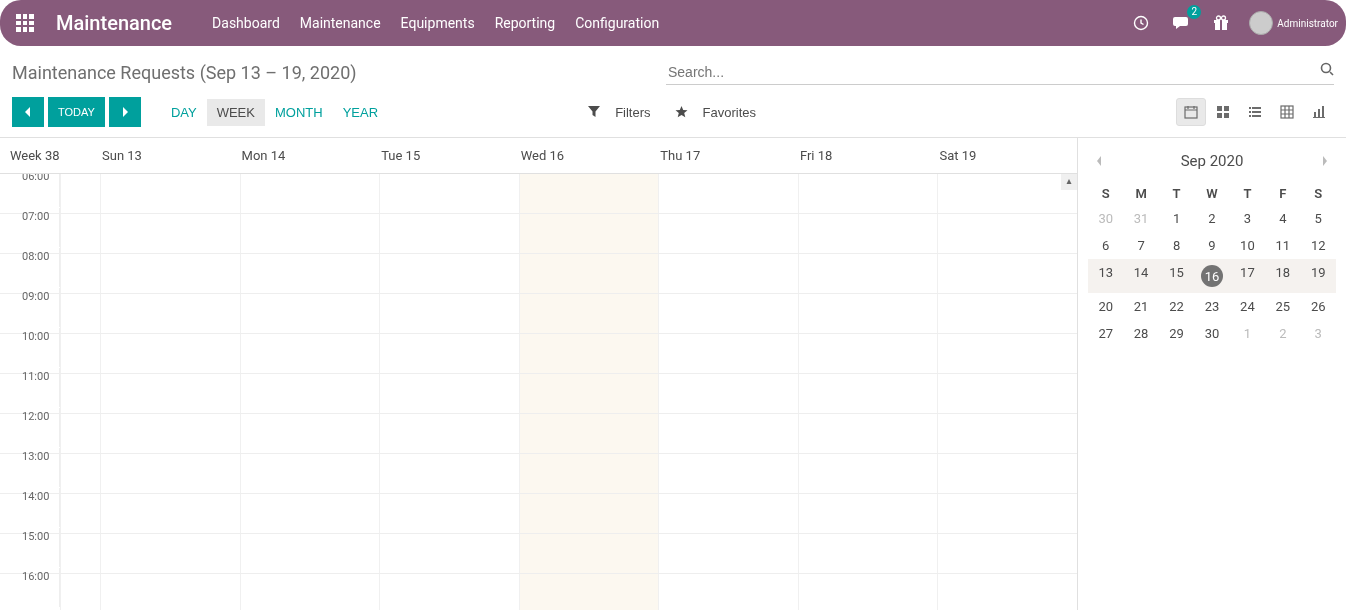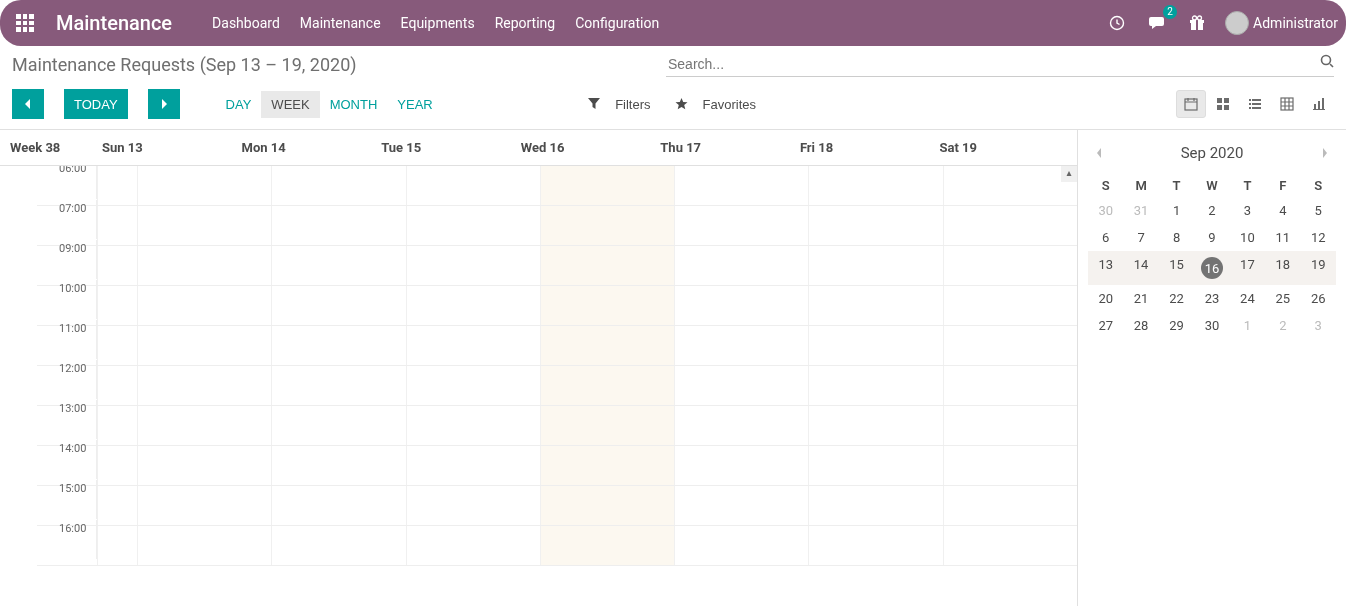--- a/index.html
+++ b/index.html
@@ -10,52 +10,52 @@
   .apps-icon { width: 34px; height: 34px; display: flex; align-items: center; justify-content: center; cursor: pointer; }
   .apps-grid { width: 18px; height: 18px; display: grid; grid-template-columns: repeat(3,1fr); grid-template-rows: repeat(3,1fr); gap: 2px; }
   .apps-grid span { background:#fff; }
   .brand { font-size: 20px; font-weight: 500; margin-left: 14px; margin-right: 40px; }
   .nav-menu { display:flex; gap: 20px; }
   .nav-item { color:#fff; cursor:pointer; font-size:14px; }
   .nav-right { margin-left:auto; display:flex; align-items:center; gap:16px; }
   .icon-btn { position:relative; cursor:pointer; display:flex; align-items:center; justify-content:center; width:24px; height:24px; }
   .badge { position:absolute; top:-6px; right:-8px; background:#00a09d; color:#fff; font-size:10px; border-radius:8px; padding:0 4px; line-height:14px; min-width:14px; text-align:center;}
   .avatar { width:24px; height:24px; border-radius:50%; background:#ccc; border:1px solid #aaa; display:inline-block; margin-right:4px; }
-  .user { display:flex; align-items:center; cursor:pointer; font-size:14px; }
+  .user { display:flex; align-items:center; cursor:pointer; font-size:10px; }
   
   
   .cp { border-bottom:1px solid #e0e0e0; }
-  .cp-row1 { display:flex; align-items:center; padding: 6px 12px 6px 12px; }
+  .cp-row1 { display:flex; align-items:center; padding: 14px 12px 6px 12px; }
   .breadcrumb { font-size:18px; color:#6f6f6f; }
   .search-wrap { flex:1; margin-left:auto; max-width:668px; position:relative; }
   .search-input { width:100%; border:none; border-bottom:1px solid #ccc; outline:none; padding:4px 24px 4px 2px; font-size:14px; color:#15803d; }
   .search-icon { position:absolute; right:0; top:2px; color:#666; cursor:pointer; }
   
   .cp-row2 { display:flex; align-items:center; padding: 6px 12px 10px 12px; }
-  .btn-teal { background:#00a09d; color:#fff; border:none; height:30px; padding:0 10px; cursor:pointer; font-size:13px; display:flex; align-items:center; justify-content:center; margin-right:20px; }
+  .btn-teal { background:#00a09d; color:#fff; border:none; height:30px; padding:0 10px; cursor:pointer; font-size:11px; display:flex; align-items:center; justify-content:center; margin-right:4px; }
   .btn-teal.arrow { width:32px; padding:0; }
   .scale-group { margin-left:16px; display:flex; }
   .scale-btn { background:transparent; border:none; color:#00a09d; padding:6px 10px; cursor:pointer; font-size:13px; }
   .scale-btn.active { background:#e9e9e9; color:#4c4c4c; }
   .filter-group { margin-left:auto; display:flex; gap:24px; margin-right:420px; }
   .filter-btn { background:none; border:none; cursor:pointer; color:#4c4c4c; font-size:13px; display:flex; align-items:center; gap:15px; }
   .view-switch { display:flex; gap:2px; }
   .view-btn { width:30px; height:28px; border:1px solid transparent; background:transparent; cursor:pointer; display:flex; align-items:center; justify-content:center; color:#6c6c6c; }
   .view-btn.active { background:#e9e9e9; border-color:#ddd; border-radius:3px; }
   
   
   .main { display:flex; height: calc(610px - 46px - 88px); }
   .calendar-area { flex:1; border-right:1px solid #e0e0e0; display:flex; flex-direction:column; }
   .cal-header { display:flex; border-bottom:1px solid #e0e0e0; height:36px; align-items:center; background:#fff; }
-  .cal-header .col { font-weight:700; font-size:13px; color:#4c4c4c; }
+  .cal-header .col { font-weight:400; font-size:13px; color:#4c4c4c; }
   .week-label { width:100px; padding-left:10px; font-weight:600; }
   .day-col-head { flex:1; padding-left:2px; }
   .cal-body { flex:1; overflow-y:scroll; position:relative; }
   .cal-grid { position:relative; }
-  .time-row { display:flex; height:40px; border-bottom:1px solid #eee;margin-left:37px; }
+  .time-row { display:flex; height:40px; border-bottom:1px solid #eee; }
   .time-label { width:60px; font-size:11px; color:#666; padding:2px 0 0 22px; border-right:1px solid #eee; position:relative; top:-6px; }
   .day-cell { flex:1; border-left:1px solid #f0f0f0; }
   .day-cell.today { background:#fcf8f0; }
   .cal-body::-webkit-scrollbar { width:16px; }
   .cal-body::-webkit-scrollbar-track { background:#f0f0f0; }
   .cal-body::-webkit-scrollbar-thumb { background:#c0c0c0; }
   .scroll-up { position:absolute; top:0; right:0; width:16px; height:16px; background:#f0f0f0; text-align:center; font-size:10px; line-height:14px; color:#666; z-index:5; }
   
   
   .side { width:268px; padding:12px 10px; }
@@ -236,20 +236,31 @@
               <div class="day-cell"></div>
               <div class="day-cell"></div>
               <div class="day-cell"></div>
               <div class="day-cell today"></div>
               <div class="day-cell"></div>
               <div class="day-cell"></div>
               <div class="day-cell"></div>
             </div>
             <div class="time-row">
               <div class="time-label">07:00</div>
+              <div style="width: 40px; border-left: 1px solid rgb(240, 240, 240);"></div>
+              <div class="day-cell"></div>
+              <div class="day-cell"></div>
+              <div class="day-cell"></div>
+              <div class="day-cell today"></div>
+              <div class="day-cell"></div>
+              <div class="day-cell"></div>
+              <div class="day-cell"></div>
+            </div>
+            <div class="time-row">
+              <div class="time-label">08:00</div>
               <div style="width: 40px; border-left: 1px solid rgb(240, 240, 240);"></div>
               <div class="day-cell"></div>
               <div class="day-cell"></div>
               <div class="day-cell"></div>
               <div class="day-cell today"></div>
               <div class="day-cell"></div>
               <div class="day-cell"></div>
               <div class="day-cell"></div>
             </div>
             <div class="time-row">

